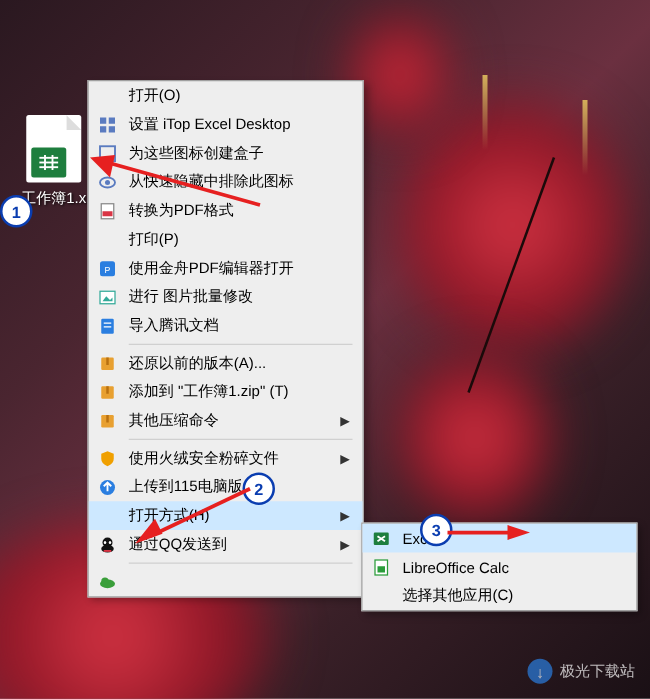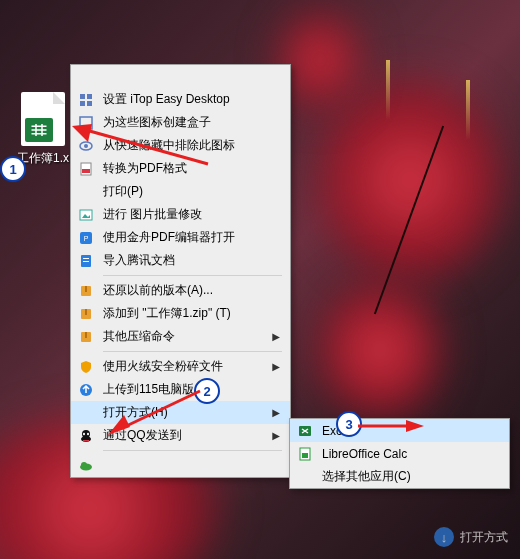--- a/index.html
+++ b/index.html
@@ -85,31 +85,32 @@
   <polygon class="arrow-head" points="6,50 28,42 22,30"></polygon>
 </svg>
 <svg class="ar" style="top:418px;left:356px;" width="70" height="16">
   <line class="arrow-line" x1="2" y1="8" x2="54" y2="8"></line>
   <polygon class="arrow-head" points="68,8 50,2 50,14"></polygon>
 </svg>
 
 <div class="menu">
   <div class="menu-item">
     <span class="ico"></span>
+    <span class="txt">打开(O)</span>
   </div>
   <div class="menu-item">
     <span class="ico">
         <svg width="14" height="14" viewBox="0 0 14 14">
           <rect x="1" y="1" width="5" height="5" fill="#5a7bc0"></rect>
           <rect x="8" y="1" width="5" height="5" fill="#5a7bc0"></rect>
           <rect x="1" y="8" width="5" height="5" fill="#5a7bc0"></rect>
           <rect x="8" y="8" width="5" height="5" fill="#5a7bc0"></rect>
         </svg>
       </span>
-    <span class="txt">设置 iTop Easy Desktop</span>
+    <span class="txt">设置 iTop Excel Desktop</span>
   </div>
   <div class="menu-item">
     <span class="ico">
         <svg width="14" height="14" viewBox="0 0 14 14">
           <rect x="1" y="1" width="12" height="12" fill="none" stroke="#5a7bc0" stroke-width="1.5"></rect>
         </svg>
       </span>
     <span class="txt">为这些图标创建盒子</span>
   </div>
   <div class="menu-item">
@@ -130,34 +131,34 @@
       </span>
     <span class="txt">转换为PDF格式</span>
   </div>
   <div class="menu-item">
     <span class="ico"></span>
     <span class="txt">打印(P)</span>
   </div>
   <div class="menu-item">
     <span class="ico">
         <svg width="14" height="14" viewBox="0 0 14 14">
+          <rect x="1" y="1" width="12" height="12" fill="#2a7ee0" rx="2"></rect>
+          <text x="7" y="10" font-size="7" fill="#fff" text-anchor="middle">P</text>
+        </svg>
+      </span>
+    <span class="txt">使用金舟PDF编辑器打开</span>
+  </div>
+  <div class="menu-item">
+    <span class="ico">
+        <svg width="14" height="14" viewBox="0 0 14 14">
           <rect x="1" y="2" width="12" height="10" fill="#fff" stroke="#3a9"></rect>
           <polygon points="3,10 6,6 9,9 11,7 11,10" fill="#3a9"></polygon>
         </svg>
       </span>
     <span class="txt">进行 图片批量修改</span>
-  </div>
-  <div class="menu-item">
-    <span class="ico">
-        <svg width="14" height="14" viewBox="0 0 14 14">
-          <rect x="1" y="1" width="12" height="12" fill="#2a7ee0" rx="2"></rect>
-          <text x="7" y="10" font-size="7" fill="#fff" text-anchor="middle">P</text>
-        </svg>
-      </span>
-    <span class="txt">使用金舟PDF编辑器打开</span>
   </div>
   <div class="menu-item">
     <span class="ico">
         <svg width="14" height="14" viewBox="0 0 14 14">
           <rect x="2" y="1" width="10" height="12" fill="#2a7ee0" rx="1"></rect>
           <rect x="4" y="4" width="6" height="1" fill="#fff"></rect>
           <rect x="4" y="7" width="6" height="1" fill="#fff"></rect>
         </svg>
       </span>
     <span class="txt">导入腾讯文档</span>
@@ -259,14 +260,14 @@
     <span class="txt">LibreOffice Calc</span>
   </div>
   <div class="menu-item">
     <span class="ico"></span>
     <span class="txt">选择其他应用(C)</span>
   </div>
 </div>
 
 <div class="watermark">
   <div class="w-ico">↓</div>
-  <span>打开方式</span>
+  <span>极光下载站</span>
 </div>
 
 </body></html>

